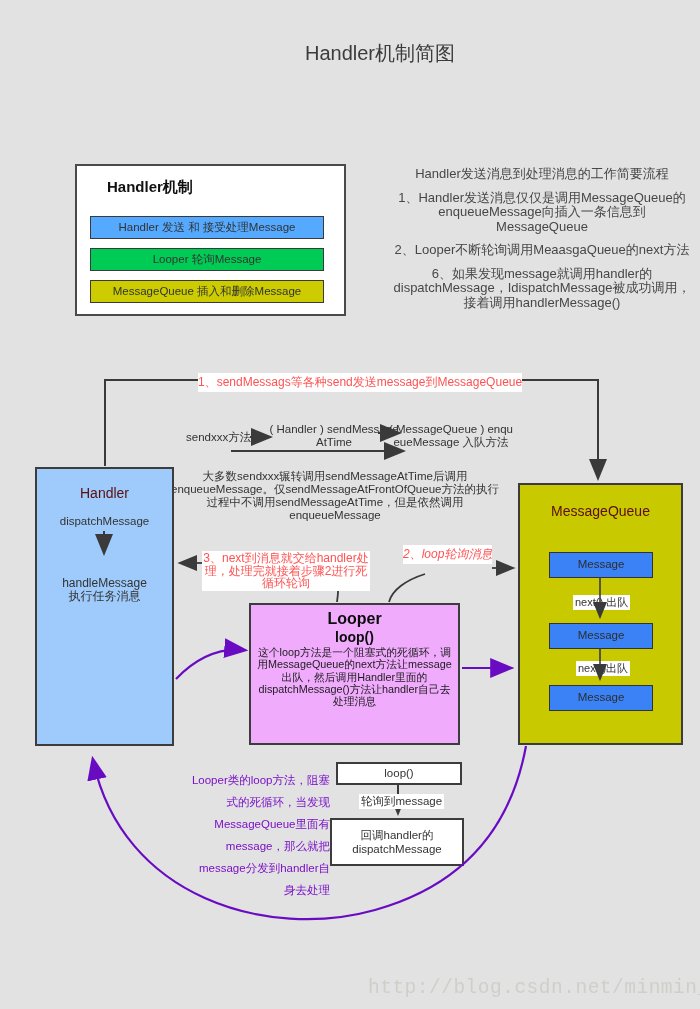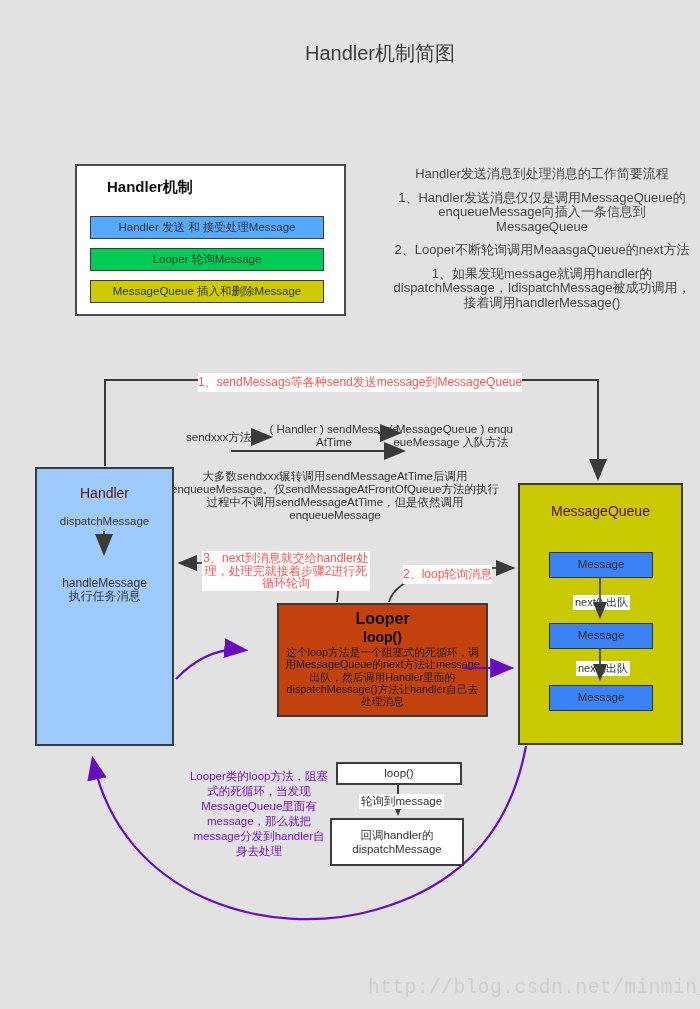--- a/index.html
+++ b/index.html
@@ -30,33 +30,33 @@
   .flow-txt{font-size:11.5px;color:#333;line-height:13px;}
   .ctr{text-align:center;}
   .brk{word-break:break-all;}
   
   .node{border:2px solid #3c3c3c;box-sizing:border-box;text-align:center;}
   .handler-box{left:35px;top:467px;width:139px;height:279px;background:#9ecbfb;}
   .node-title{font-weight:normal;font-size:14px;color:#5a0e0e;}
   .handler-box .node-title{margin-top:16px;}
   .handler-dispatch{position:absolute;left:0;width:100%;top:46px;font-size:11.5px;}
   .handler-handle{position:absolute;left:0;width:100%;top:108px;font-size:12px;line-height:13px;}
-  .looper-box{left:249px;top:603px;width:211px;height:114px;background:#c2410c;color:#111;margin-left:28px;}
+  .looper-box{left:249px;top:603px;width:211px;height:142px;background:#f0abfc;color:#111;}
   .looper-box .lt{font-weight:bold;font-size:16px;margin-top:5px;color:#0d0d0d;}
   .looper-box .lm{font-weight:bold;font-size:14px;margin-top:1px;color:#0d0d0d;}
   .looper-box .ld{font-size:10.8px;line-height:12.3px;padding:1px 4px 0 4px;color:#1c1c1c;}
   .queue-box{left:518px;top:483px;width:165px;height:262px;background:#c9c900;}
   .queue-box .node-title{margin-top:18px;}
   .msg{position:absolute;left:29px;width:104px;height:26px;background:#3b82f6;
        border:1.5px solid #333;box-sizing:border-box;font-size:11.5px;color:#2e2e2e;line-height:22px;text-align:center;}
   .msg-0{top:67px;} .msg-1{top:138px;} .msg-2{top:200px;}
   .mini-label{position:absolute;background:#fff;color:#333;font-size:11px;padding:0 2px;white-space:nowrap;}
   
   .bottom-note{left:188px;top:769px;width:142px;color:#7a10c8;font-size:11.5px;
-               line-height:15px;text-align:center;}
+               line-height:22px;text-align:right;}
   .wbox{background:#fff;border:2px solid #3c3c3c;box-sizing:border-box;text-align:center;
         font-size:11.5px;color:#333;}
   .loop-box{left:336px;top:762px;width:126px;height:23px;line-height:19px;}
   .poll-label{left:359px;top:794px;background:#fff;font-size:11.5px;white-space:nowrap;padding:0 2px;}
   .callback-box{left:330px;top:818px;width:134px;height:48px;display:flex;align-items:center;
                 justify-content:center;line-height:14px;}
   .callback-box span{display:block;width:120px;}
   .watermark{left:368px;top:977px;font-family:"Liberation Mono",monospace;font-size:19.5px;
              color:#cfcfca;letter-spacing:0.5px;white-space:nowrap;}
 </style>
@@ -71,21 +71,21 @@
     <div class="legend-title">Handler机制</div>
     <div class="bar bar-0">Handler 发送 和 接受处理Message</div>
     <div class="bar bar-1">Looper  轮询Message</div>
     <div class="bar bar-2">MessageQueue  插入和删除Message</div>
   </div>
 
   <div class="abs summary z2">
     <p>Handler发送消息到处理消息的工作简要流程</p>
     <p>1、Handler发送消息仅仅是调用MessageQueue的enqueueMessage向插入一条信息到MessageQueue</p>
     <p>2、Looper不断轮询调用MeaasgaQueue的next方法</p>
-    <p>1、如果发现message就调用handler的dispatchMessage，IdispatchMessage被成功调用，接着调用handlerMessage()</p>
+    <p>6、如果发现message就调用handler的dispatchMessage，IdispatchMessage被成功调用，接着调用handlerMessage()</p>
   </div>
 
   <svg id="arrows" width="700" height="1009">
     <defs>
       <marker id="ab" markerWidth="11" markerHeight="9" refX="9" refY="4.5" orient="auto">
         <path d="M0,0 L11,4.5 L0,9 z" fill="#3a3a3a"></path>
       </marker>
       <marker id="ap" markerWidth="11" markerHeight="9" refX="9" refY="4.5" orient="auto">
         <path d="M0,0 L11,4.5 L0,9 z" fill="#6a0bc4"></path>
       </marker>
@@ -102,21 +102,21 @@
     <path d="M600,577 V616" fill="none" stroke="#3a3a3a" stroke-width="1.6" marker-end="url(#ab)"></path>
     <path d="M600,648 V678" fill="none" stroke="#3a3a3a" stroke-width="1.6" marker-end="url(#ab)"></path>
     <path d="M176,679 C198,656 222,648 244,650" fill="none" stroke="#6a0bc4" stroke-width="2.2" marker-end="url(#ap)"></path>
     <path d="M462,668 H510" fill="none" stroke="#6a0bc4" stroke-width="2.2" marker-end="url(#ap)"></path>
     <path d="M526,746 C512,822 468,884 375,910 C268,940 122,898 93,760" fill="none" stroke="#6a0bc4" stroke-width="2.2" marker-end="url(#ap)"></path>
     <path d="M398,784 V812" fill="none" stroke="#3a3a3a" stroke-width="2" marker-end="url(#ab)"></path>
   </svg>
 
   <div class="abs rlabel nowrap z5" style="left:198px;top:373px;">1、sendMessags等各种send发送message到MessageQueue</div>
   <div class="abs rlabel z5 ctr" style="left:202px;top:551px;width:168px;line-height:12.5px;">3、next到消息就交给handler处理，处理完就接着步骤2进行死循环轮询</div>
-  <div class="abs rlabel nowrap z5" style="left:403px;top:565px;">2、loop轮询消息</div>
+  <div class="abs rlabel nowrap z5" style="left:403px;top:545px;font-style:italic;">2、loop轮询消息</div>
 
   <div class="abs flow-txt z2" style="left:186px;top:431px;">sendxxx方法</div>
   <div class="abs flow-txt ctr z2" style="left:268px;top:423px;width:132px;">( Handler ) sendMessage AtTime</div>
   <div class="abs flow-txt ctr brk z2" style="left:388px;top:423px;width:126px;">( MessageQueue ) enqueueMessage 入队方法</div>
   <div class="abs flow-txt ctr z2" style="left:169px;top:470px;width:332px;">大多数sendxxx辗转调用sendMessageAtTime后调用enqueueMessage。仅sendMessageAtFrontOfQueue方法的执行过程中不调用sendMessageAtTime，但是依然调用enqueueMessage</div>
 
   <div class="abs node handler-box z2">
     <div class="node-title">Handler</div>
     <div class="handler-dispatch">dispatchMessage</div>
     <div class="handler-handle">

